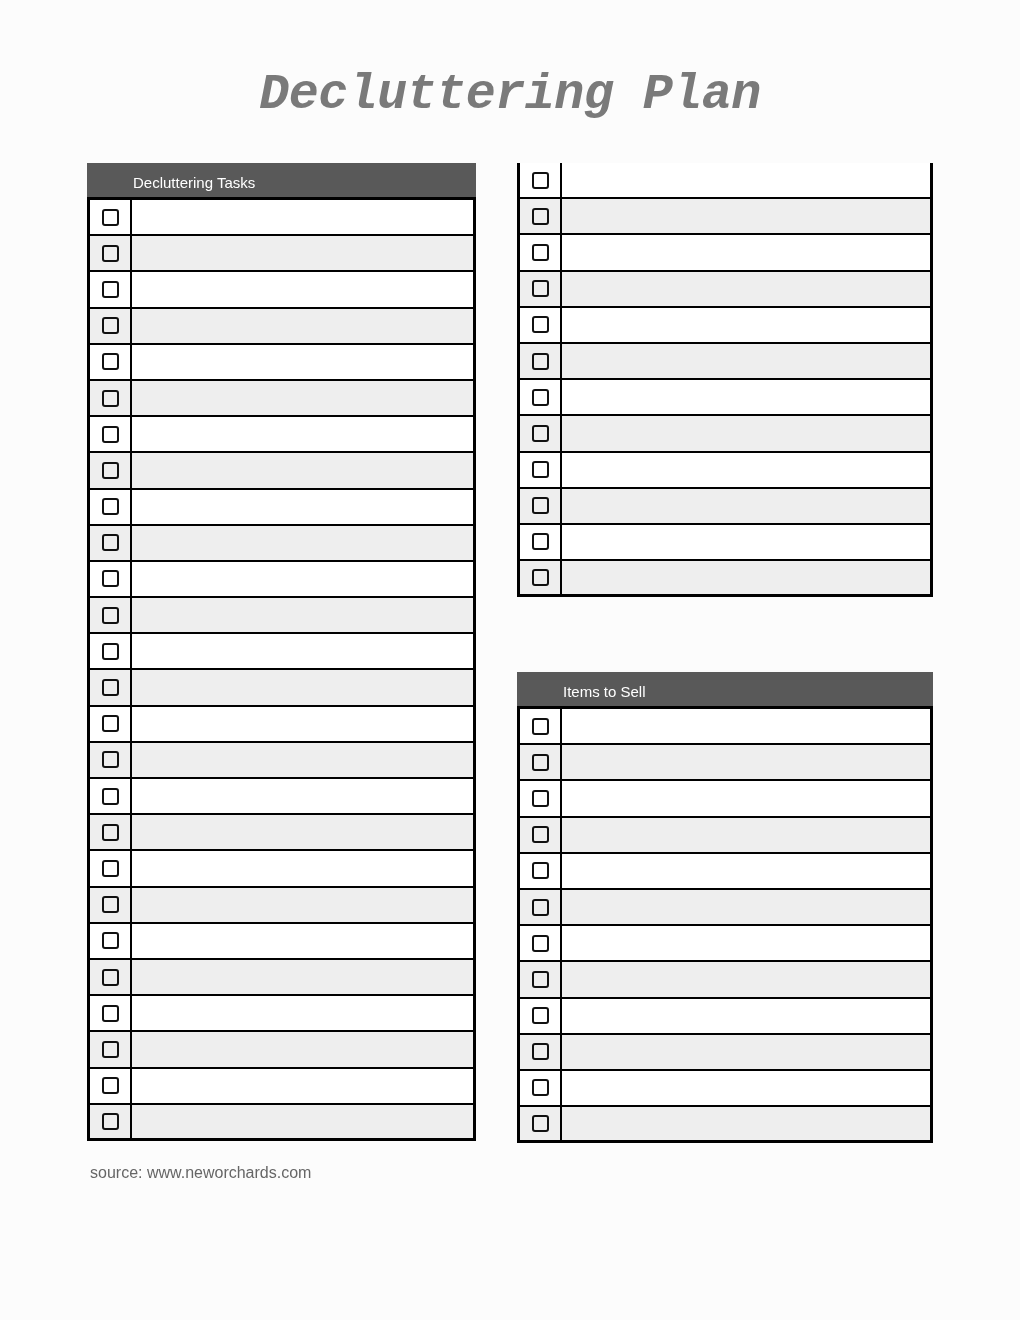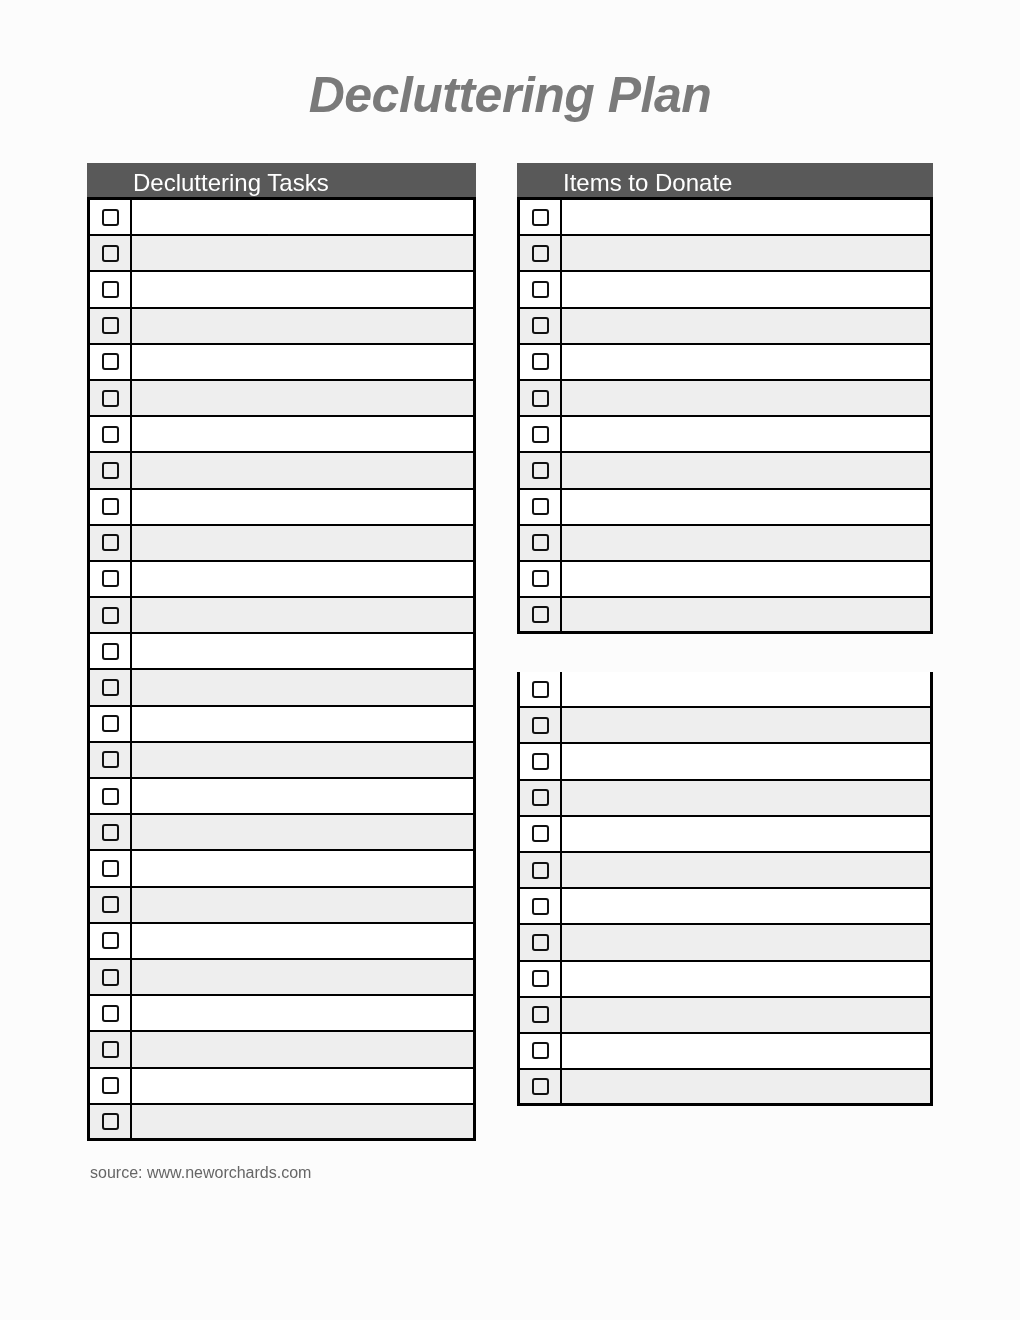--- a/index.html
+++ b/index.html
@@ -8,36 +8,36 @@
       background: #fcfcfc;
       position: relative;
       font-family: "Liberation Sans", sans-serif;
       overflow: hidden;
     }
     .title {
       position: absolute;
       left: 0; width: 1020px;
       top: 66px;
       text-align: center;
-      font-family: Liberation Sans, sans-serif;
+      font-family: Liberation Mono, monospace;
       font-style: italic;
       font-weight: bold;
       font-size: 50px;
       color: #7a7a7a;
       letter-spacing: -0.5px;
     }
     .table {
       position: absolute;
       box-sizing: border-box;
     }
     .thead {
       height: 37px;
       background: #595959;
       color: #ffffff;
-      font-size: 24px;
+      font-size: 15px;
       line-height: 40px;
       box-sizing: border-box;
       padding-left: 46px;
       border-bottom: 3px solid #000;
     }
     .rows {
       border-left: 3px solid #000;
       border-right: 3px solid #000;
     }
     .row {
@@ -232,21 +232,20 @@
       <div class="row">
         <div class="cb-cell">
           <div class="cb"></div>
         </div>
         <div class="text-cell"></div>
       </div>
     </div>
 </div>
 
 <div class="table" style="left:517px; top:163px; width:416px;">
-  <div class="thead">Items to Donate</div>
   <div class="rows">
       <div class="row">
         <div class="cb-cell">
           <div class="cb"></div>
         </div>
         <div class="text-cell"></div>
       </div>
       <div class="row">
         <div class="cb-cell">
           <div class="cb"></div>
@@ -310,20 +309,21 @@
       <div class="row">
         <div class="cb-cell">
           <div class="cb"></div>
         </div>
         <div class="text-cell"></div>
       </div>
     </div>
 </div>
 
 <div class="table" style="left:517px; top:672px; width:416px;">
+  <div class="thead">Items to Sell</div>
   <div class="rows">
       <div class="row">
         <div class="cb-cell">
           <div class="cb"></div>
         </div>
         <div class="text-cell"></div>
       </div>
       <div class="row">
         <div class="cb-cell">
           <div class="cb"></div>

